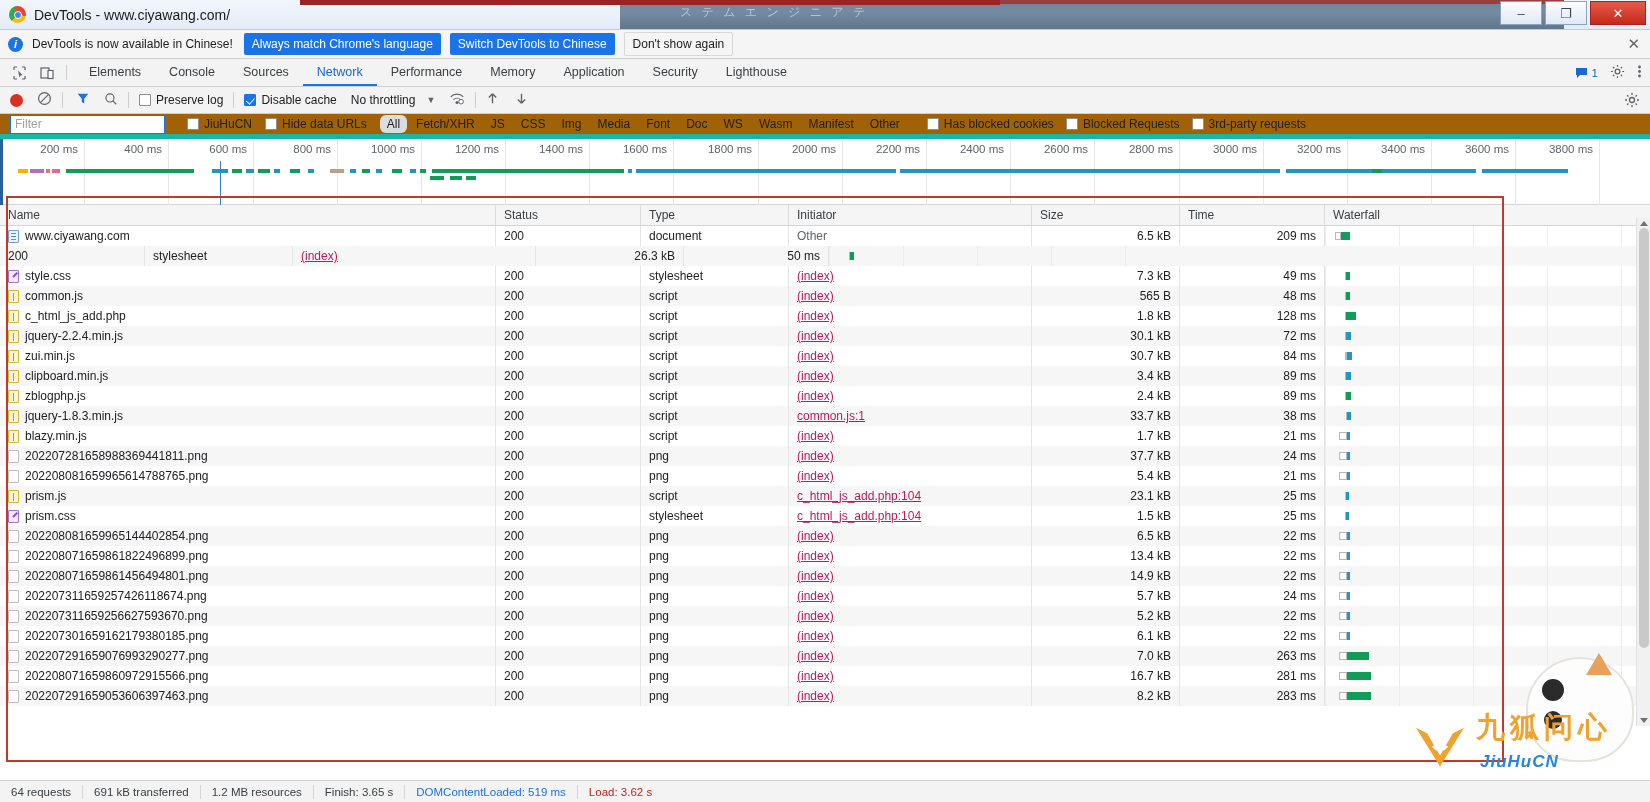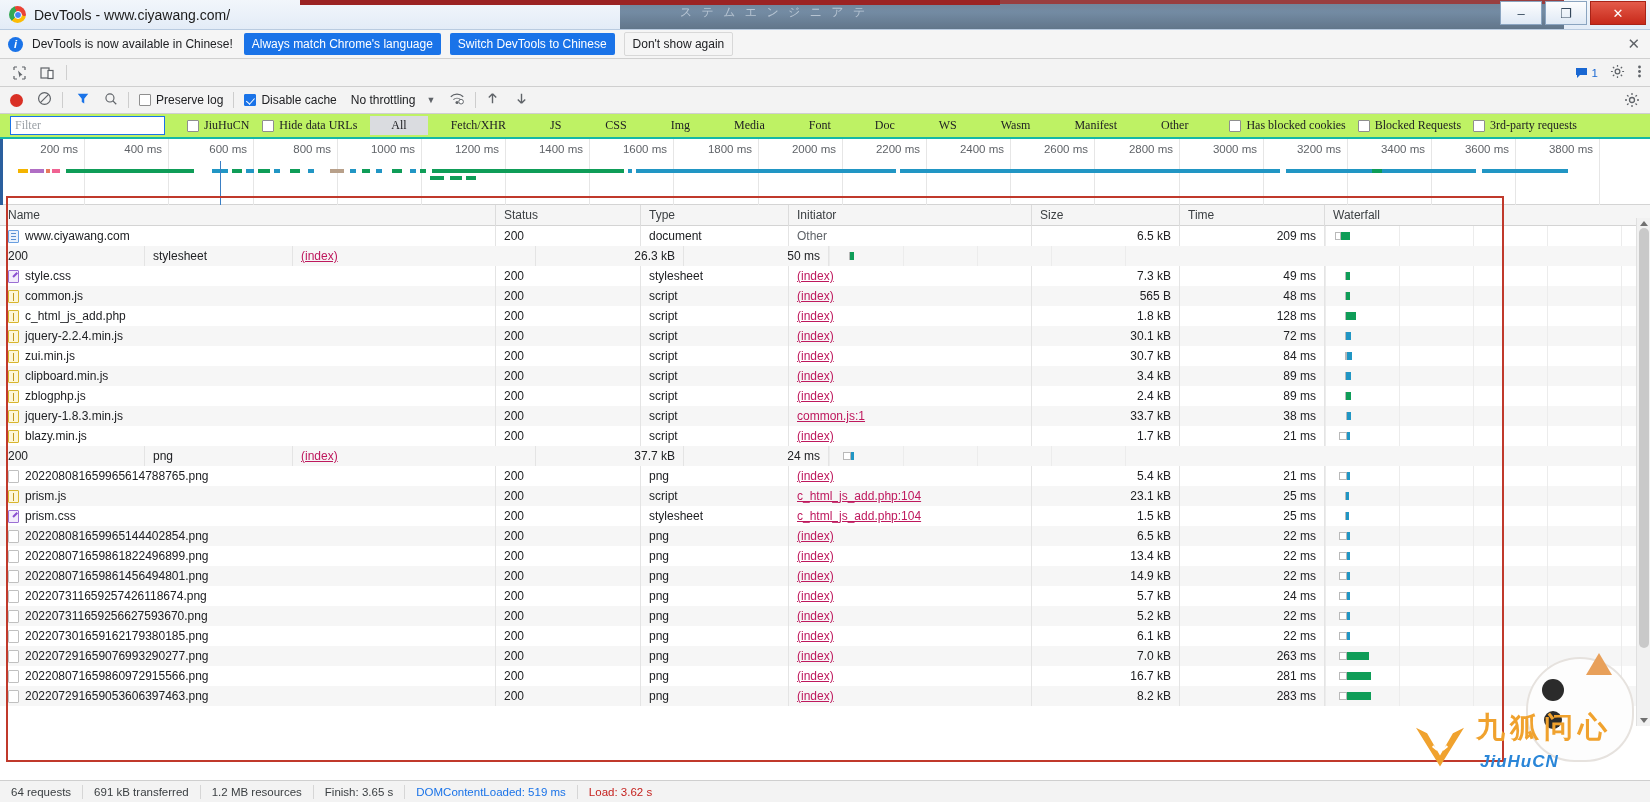--- a/index.html
+++ b/index.html
@@ -157,36 +157,36 @@
     content: ""; position: absolute; left: 3px; top: 0.5px;
     width: 3.5px; height: 7px; border: solid #fff;
     border-width: 0 1.7px 1.7px 0; transform: rotate(42deg);
   }
   .throttle { font-size: 12px; color: #202124; margin-left: 14px; }
   .caret { margin-left: 11px; color: #5f6368; font-size: 9px; }
   .settings-gear { position: absolute; right: 10px; top: 5px; cursor: pointer; }
 
   
   .filterrow {
-    height: 25px; background: #bef264;
-    border-bottom: 2px solid #14b8a6;
-    display: flex; align-items: center; padding-left: 10px; gap: 0; font-family: Liberation Serif, serif;
+    height: 25px; background: #a16207;
+    border-bottom: 5px solid #14b8a6;
+    display: flex; align-items: center; padding-left: 10px; gap: 0;
   }
   .filter-input {
     width: 155px; height: 19px;
     border: 1px solid #1a73e8; background: #fff;
     font-size: 12px; font-family: inherit;
     padding: 0 4px; color: #202124; outline: none;
   }
   .filter-input::placeholder { color: #9aa0a6; }
   .fr-gap { width: 22px; }
   .fr-cb { margin-right: 13px; }
   .ftype {
-    font-size: 12px; color: #202124; padding: 2px 21px;
-    margin-right: 2px; cursor: pointer; border-radius: 0;
+    font-size: 12px; color: #202124; padding: 2px 7px;
+    margin-right: 2px; cursor: pointer; border-radius: 6px;
   }
   .ftype.active { background: #dadce0; }
   .fr-cb2 { margin-left: 18px; margin-right: 12px; }
 
   
   .overview {
     position: relative; height: 66px; background: #fff;
     border-bottom: 1px solid #d4d4d4;
   }
   .ov-tick {
@@ -360,20 +360,31 @@
           </svg>
       </div>
       <div class="dock-ico">
         <svg width="15" height="14" viewBox="0 0 15 14">
             <rect x="1" y="2" width="8" height="10" stroke="#5f6368" stroke-width="1.2" fill="none"></rect>
             <rect x="8" y="4.5" width="5" height="8" stroke="#5f6368" stroke-width="1.2" fill="#fff"></rect>
           </svg>
       </div>
     </div>
     <div class="tab-sep"></div>
+    <div class="tabs">
+      <div class="tab">Elements</div>
+      <div class="tab">Console</div>
+      <div class="tab">Sources</div>
+      <div class="tab active">Network</div>
+      <div class="tab">Performance</div>
+      <div class="tab">Memory</div>
+      <div class="tab">Application</div>
+      <div class="tab">Security</div>
+      <div class="tab">Lighthouse</div>
+    </div>
     <div class="tabbar-right">
       <div class="msg-chip">
         <svg width="13" height="12" viewBox="0 0 13 12">
             <path d="M1 1h11v7H5l-3 3V8H1z" fill="#1967d2"></path>
           </svg>
         <span>1</span>
       </div>
       <div>
         <svg width="15" height="15" viewBox="0 0 16 16">
             <circle cx="8" cy="8" r="2.5" stroke="#5f6368" stroke-width="1.3" fill="none"></circle>
@@ -783,20 +794,24 @@
             <div class="wf-grid-line" style="left: 0px;"></div>
             <div class="wf-grid-line" style="left: 74px;"></div>
             <div class="wf-grid-line" style="left: 148px;"></div>
             <div class="wf-grid-line" style="left: 222px;"></div>
             <div class="wf-grid-line" style="left: 296px;"></div>
             <div class="wf-wait" style="left: 14px; width: 8px;"></div>
             <div class="wf-dl" style="left: 22px; width: 3px; background: rgb(33, 150, 196);"></div>
           </div>
         </div>
         <div class="row odd">
+          <div class="cell name-cell c-name sep">
+            <span class="ficon img"></span>
+            <span>20220728165898836944181​1.png</span>
+          </div>
           <div class="cell c-status sep">200</div>
           <div class="cell c-type sep">png</div>
           <div class="cell c-init sep"><span class="init-link">(index)</span></div>
           <div class="cell c-size sep num">37.7 kB</div>
           <div class="cell c-time sep num">24 ms</div>
           <div class="wf-cell">
             <div class="wf-grid-line" style="left: 0px;"></div>
             <div class="wf-grid-line" style="left: 74px;"></div>
             <div class="wf-grid-line" style="left: 148px;"></div>
             <div class="wf-grid-line" style="left: 222px;"></div>

